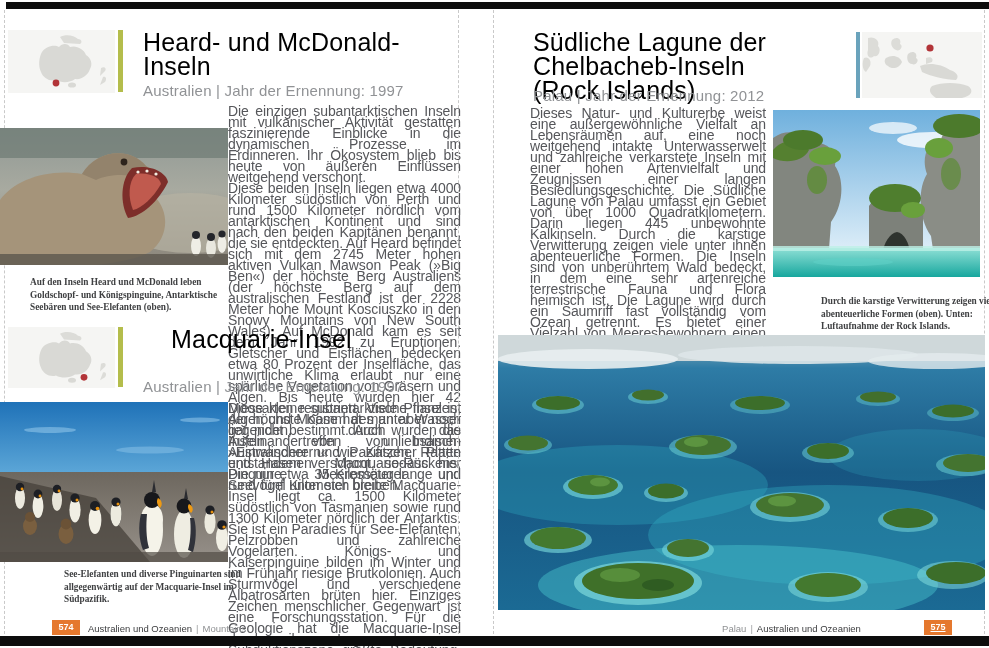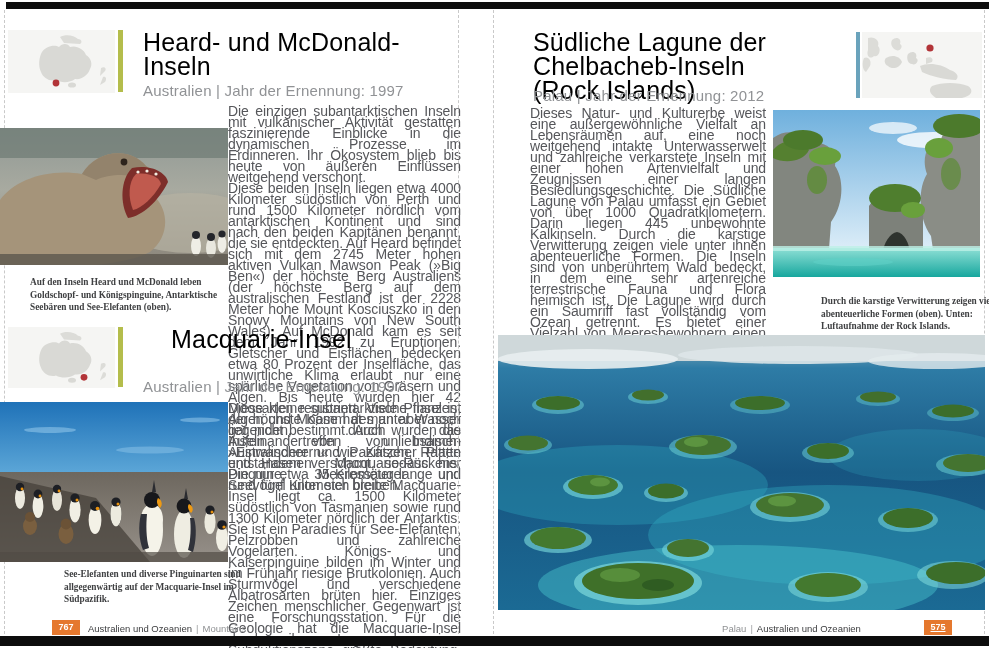--- a/index.html
+++ b/index.html
@@ -192,21 +192,21 @@
               <circle cx="222" cy="123" r="4.8" fill="#1d1f24"></circle>
               <circle cx="224" cy="125" r="1.6" fill="#e8920f"></circle>
             </g>
         </g>
         <rect y="150" width="228" height="10" fill="#514c45" opacity="0.7"></rect>
       </svg>
     </div>
     <div class="caption" style="left:30px;top:568px;width:195px;margin-left:34px;">See-Elefanten und diverse Pinguinarten sind allgegenwärtig auf der Macquarie-Insel im Südpazifik.</div>
     <div class="body-text" style="left:228px;top:403px;width:233px;">Diese kleine subantarktische Insel ist der höchste Kamm des unter Wasser liegenden, durch das Aufeinandertreffen von Indisch-Australischer und Pazifischer Platte entstandenen Macquarie-Rückens. Die nur etwa 35 Kilometer lange und rund fünf Kilometer breite Macquarie-Insel liegt ca. 1500 Kilometer südöstlich von Tasmanien sowie rund 1300 Kilometer nördlich der Antarktis. Sie ist ein Paradies für See-Elefanten, Pelzrobben und zahlreiche Vogelarten. Königs- und Kaiserpinguine bilden im Winter und im Frühjahr riesige Brutkolonien. Auch Sturmvögel und verschiedene Albatrosarten brüten hier. Einziges Zeichen menschlicher Gegenwart ist eine Forschungsstation. Für die Geologie hat die Macquarie-Insel durch ihre Lage in einer Subduktionszone größte Bedeutung, ist sie doch der weltweit einzige Ort, an dem Gesteine des sonst mehrere Kilometer unter der Erdoberfläche liegenden Erdmantels zutage treten. Benannt wurde die Insel nach dem Briten Lachlan Macquarie, der von 1810 bis 1821 Gouverneur von New South Wales war. Nach ihrer zufälligen Entdeckung 1810 durch den Australier Frederick Hasselborough stand sie zunächst unter der Verwaltung von New South Wales, heute gehört sie zu Tasmanien.</div>
 
-    <div class="page-badge" style="left:52px;top:620px;">767</div>
+    <div class="page-badge" style="left:52px;top:620px;">574</div>
     <div class="footer" style="left:88px;top:623px;">
       <span class="sec-bold">Australien und Ozeanien</span><span class="sep">|</span><span>Mountains</span>
     </div>
   </div>
 
   <div>
 
     <div class="article-title" style="left:533px;top:30px;width:330px;">Südliche Lagune der Chelbacheb-Inseln
 (Rock Islands)</div>
     <div class="article-meta" style="left:533px;top:87px;">Palau | Jahr der Ernennung: 2012</div>

